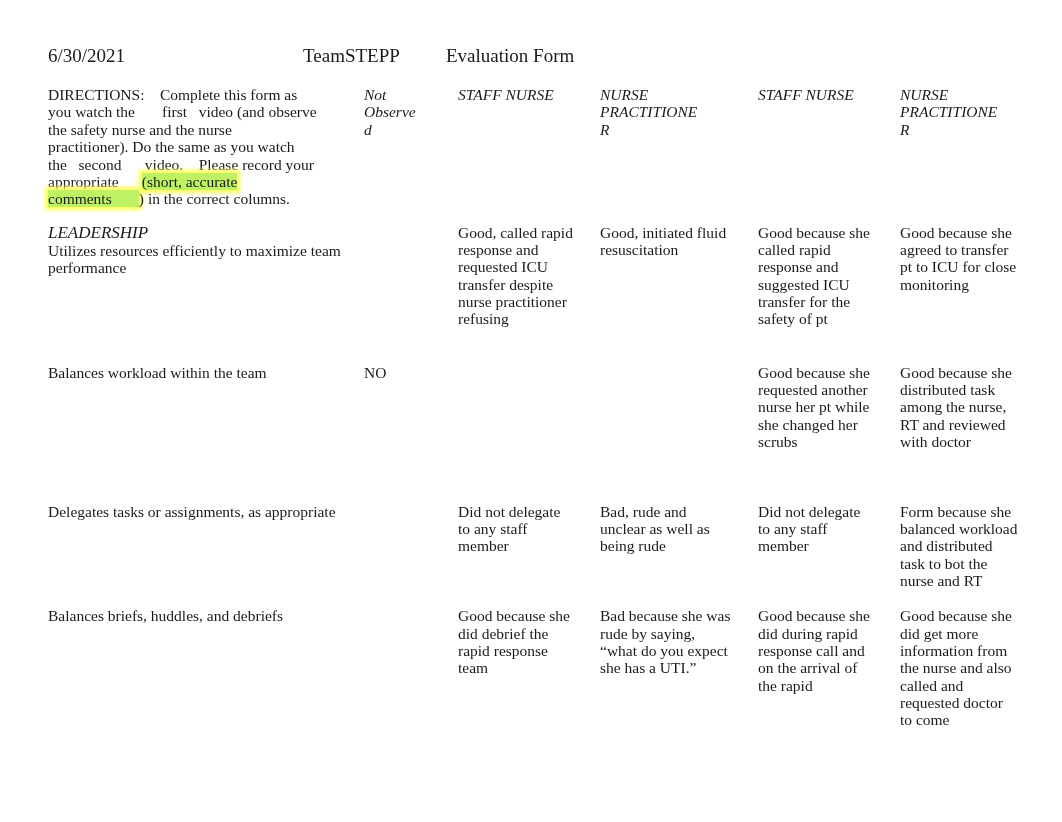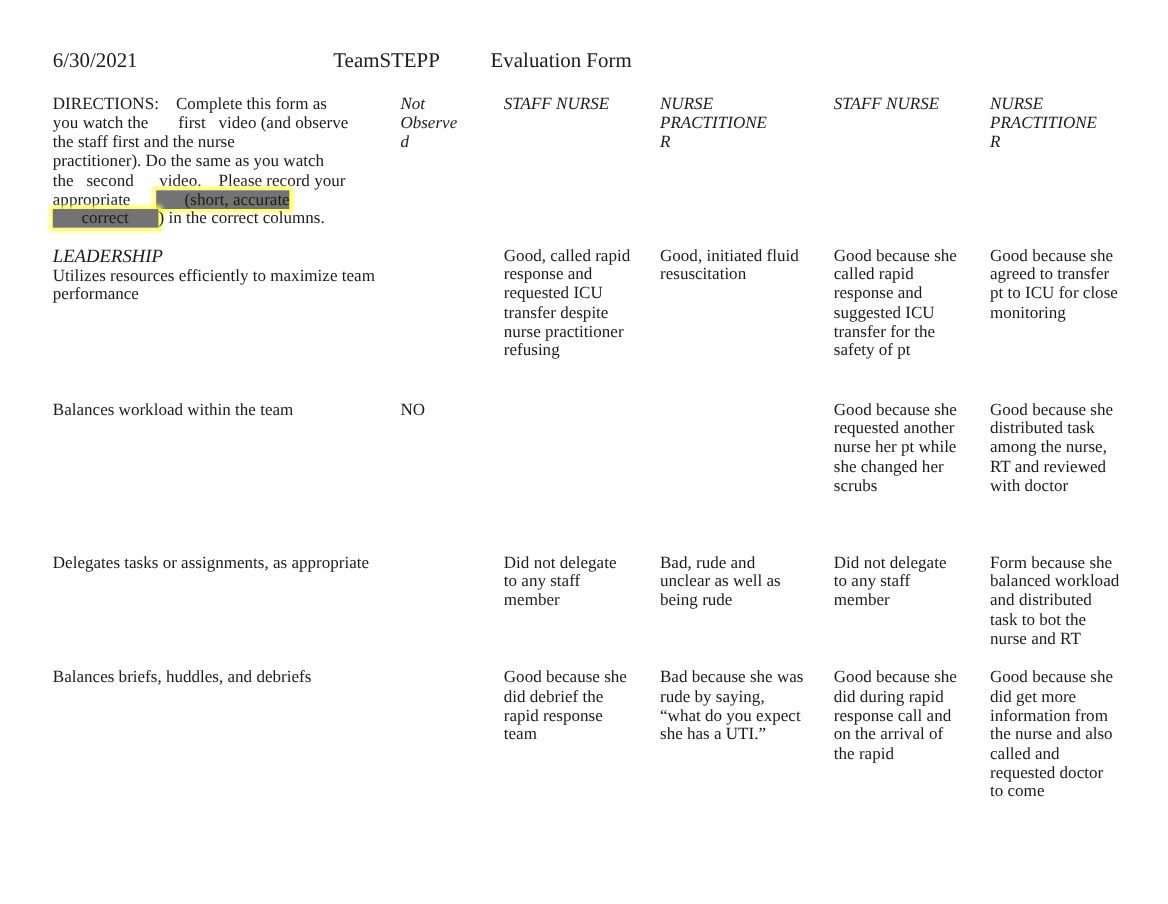--- a/index.html
+++ b/index.html
@@ -101,23 +101,22 @@
 
   
   .dir-cell .cell-in {
     padding-top: 10px;
     padding-left: 14px;
     font-size: 15.5px;
     line-height: 17.4px;
   }
   .dir-line { white-space: pre; }
   .hl {
-    background: #737373;
+    background: #bef264;
     box-shadow: 0 0 4px 3px #ffff55;
-    padding-left: 26px;
   }
 
   
   .colhead .cell-in {
     padding-top: 10px;
     font-size: 15.5px;
     line-height: 17.4px;
   }
   .wrapword { display: block; font-style: italic; }
 
@@ -177,25 +176,25 @@
           <col class="c4">
           <col class="c5">
       </colgroup>
       <tbody>
 
         <tr class="h-head colhead">
           <td class="vline dir-cell">
             <div class="cell-in">
               <span class="dir-line">DIRECTIONS:    Complete this form as</span><br>
               <span class="dir-line">you watch the       first   video (and observe</span><br>
-              <span class="dir-line">the staff first and the nurse</span><br>
+              <span class="dir-line">the safety nurse and the nurse</span><br>
               <span class="dir-line">practitioner). Do the same as you watch</span><br>
               <span class="dir-line">the   second      video.    Please record your</span><br>
               <span class="dir-line">appropriate      </span><span class="dir-line hl">(short, accurate</span><br>
-              <span class="dir-line hl">correct       </span><span class="dir-line">) in the correct columns.</span>
+              <span class="dir-line hl">comments       </span><span class="dir-line">) in the correct columns.</span>
             </div>
           </td>
 
           <td class="vline">
             <div class="cell-in">
               <span class="wrapword">Not</span>
               <span class="wrapword">Observe</span>
               <span class="wrapword">d</span>
             </div>
           </td>

